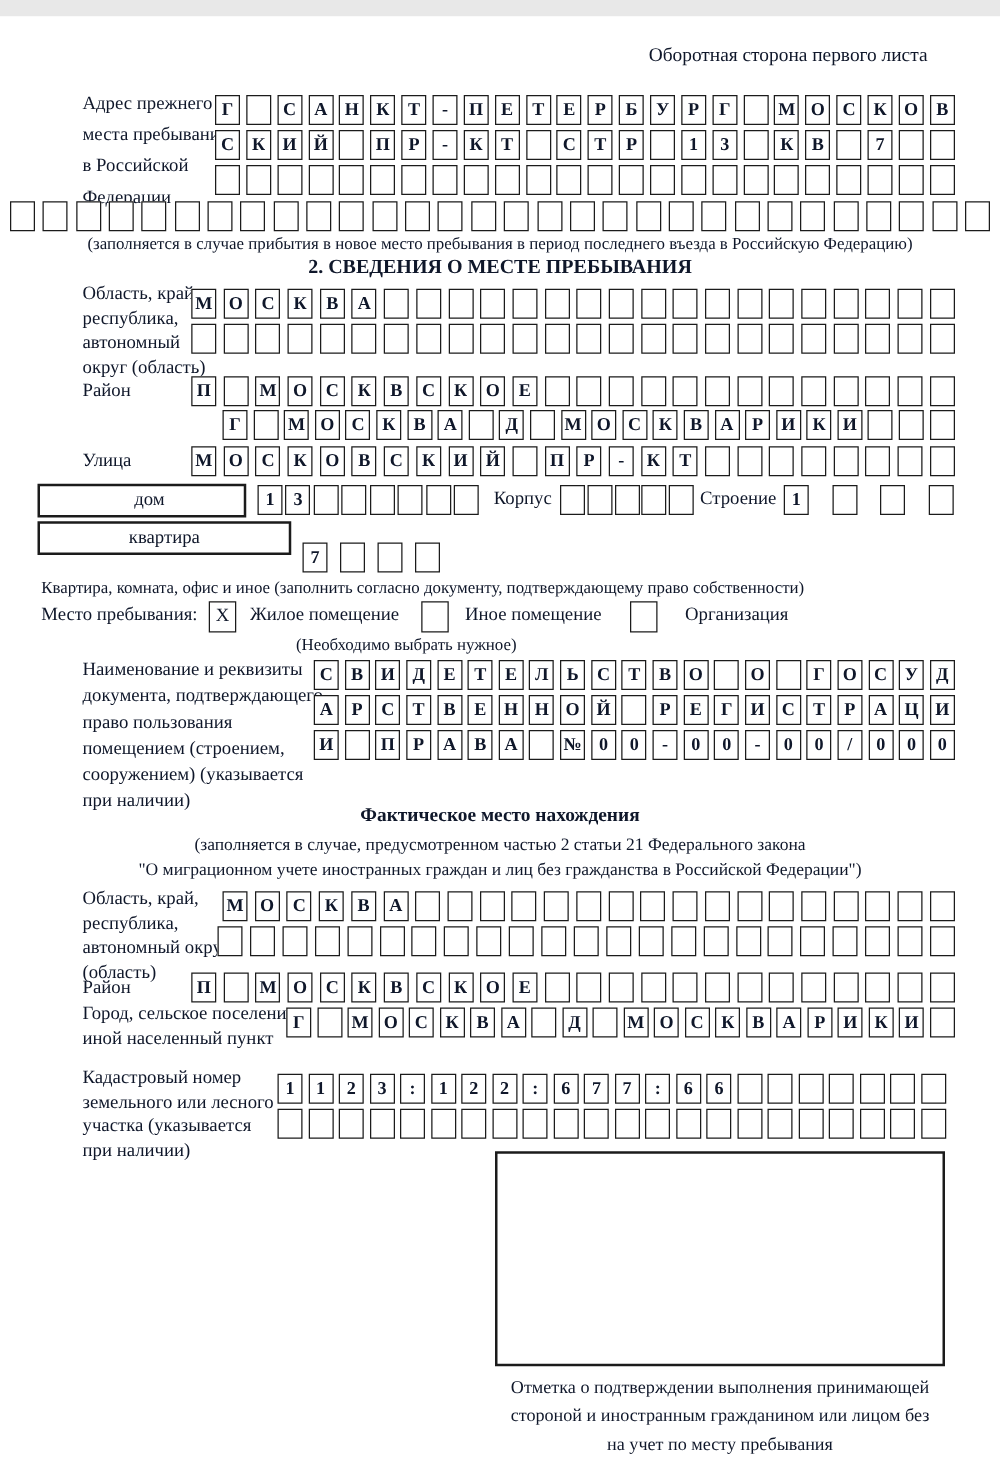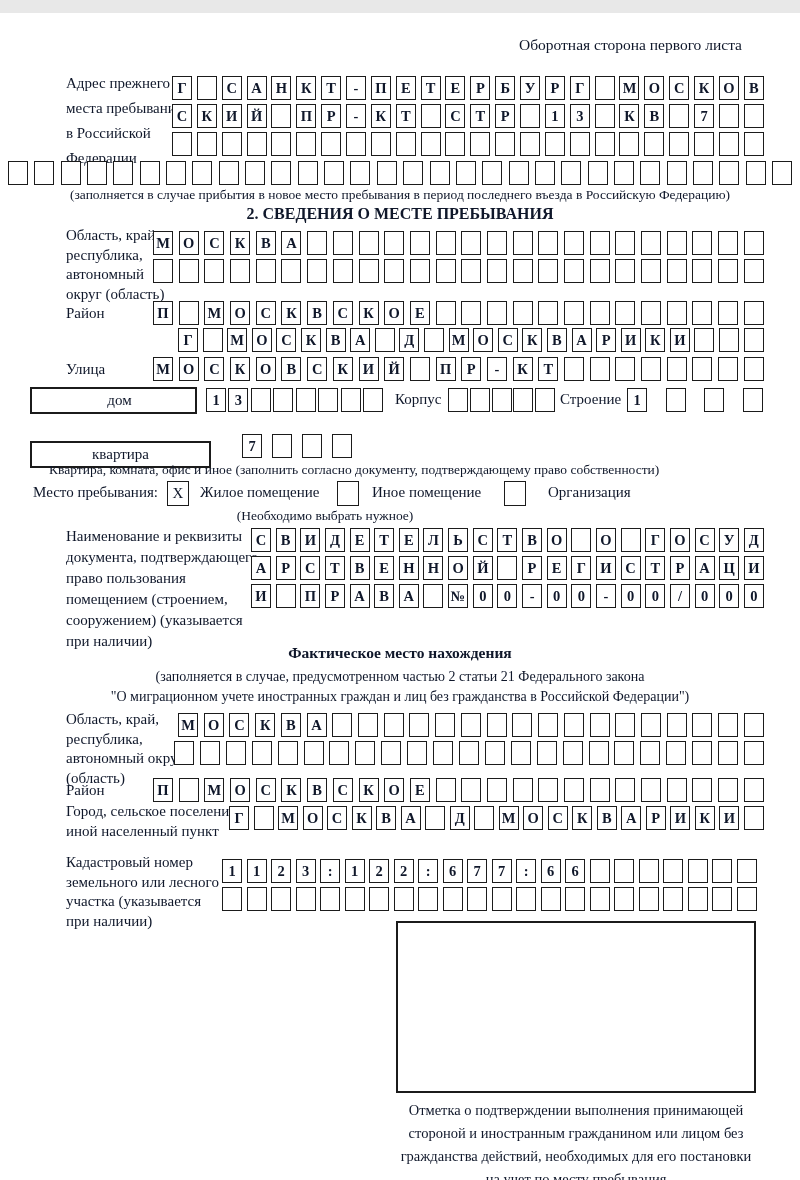--- a/index.html
+++ b/index.html
@@ -327,28 +327,28 @@
       <div class="cell"></div>
     </div>
   <div class="abs lbl" style="left:560px;top:378px;">Строение</div>
   <div class="crow" style="left:627px;top:375px;width:136px;">
       <div class="cell">1</div>
       <div class="cell"></div>
       <div class="cell"></div>
       <div class="cell"></div>
     </div>
 
-  <div class="bigbox" style="left:30px;top:428px;width:181px;">квартира</div>
+  <div class="bigbox" style="left:30px;top:404px;width:203px;">квартира</div>
   <div class="crow" style="left:242px;top:421px;width:110px;">
       <div class="cell">7</div>
       <div class="cell"></div>
       <div class="cell"></div>
       <div class="cell"></div>
     </div>
-  <div class="abs note" style="left:49px;top:449px;">Квартира, комната, офис и иное (заполнить согласно документу, подтверждающему право собственности)</div>
+  <div class="abs note" style="left:33px;top:449px;">Квартира, комната, офис и иное (заполнить согласно документу, подтверждающему право собственности)</div>
 
   <div class="abs lbl" style="left:33px;top:471px;">Место пребывания:</div>
   <div class="checkbox" style="left:167px;top:468px;">X</div>
   <div class="abs lbl" style="left:200px;top:471px;">Жилое помещение</div>
   <div class="checkbox" style="left:337px;top:468px;"></div>
   <div class="abs lbl" style="left:372px;top:471px;">Иное помещение</div>
   <div class="checkbox" style="left:504px;top:468px;"></div>
   <div class="abs lbl" style="left:548px;top:471px;">Организация</div>
   <div class="abs note" style="left:100px;top:495px;width:450px;text-align:center;">(Необходимо выбрать нужное)</div>
 
@@ -600,17 +600,16 @@
       <div class="cell"></div>
       <div class="cell"></div>
       <div class="cell"></div>
       <div class="cell"></div>
     </div>
 
   <div class="stamp" style="left:396px;top:908px;width:360px;height:172px;"></div>
   <div class="abs stamp-note" style="left:380px;top:1086px;width:392px;font-family:Liberation Serif, serif;">
       <div class="lline">Отметка о подтверждении выполнения принимающей</div>
       <div class="lline">стороной и иностранным гражданином или лицом без</div>
-      <div class="lline">гражданства действий, необходимых для его постановки</div>
       <div class="lline">на учет по месту пребывания</div>
     </div>
 
 </div>
 
 </body></html>

